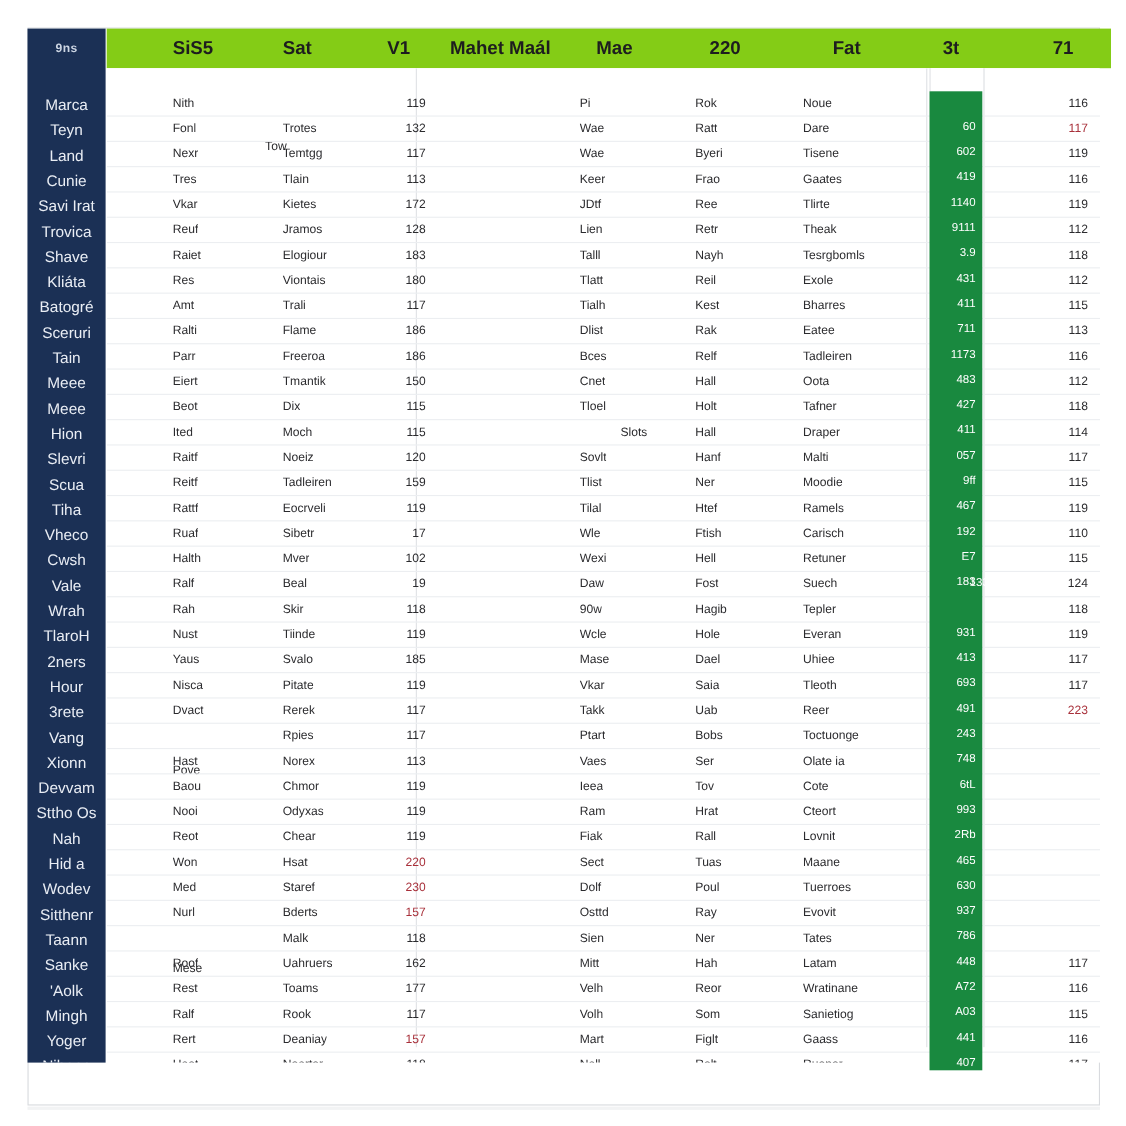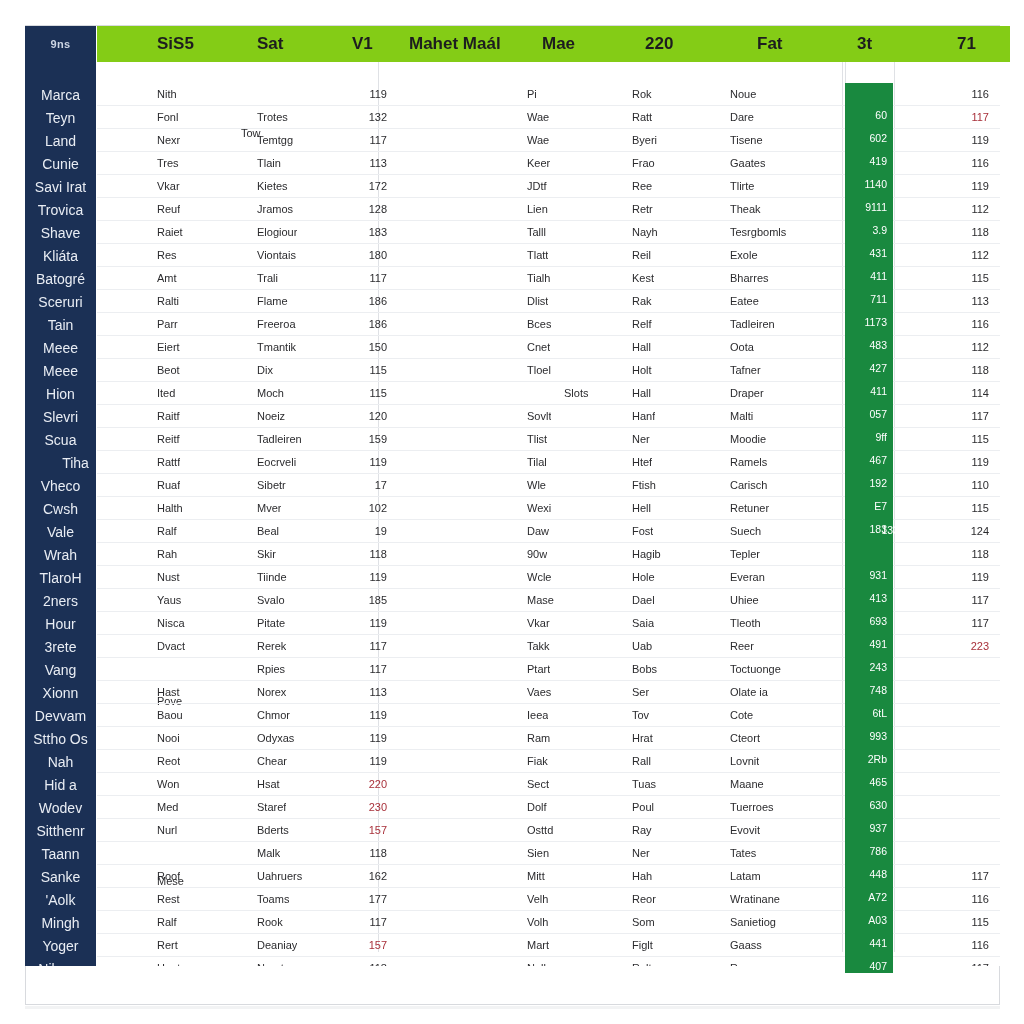--- a/index.html
+++ b/index.html
@@ -111,21 +111,21 @@
       <div class="side-item" style="top: 196px;">Shave</div>
       <div class="side-item" style="top: 219px;">Kliáta</div>
       <div class="side-item" style="top: 242px;">Batogré</div>
       <div class="side-item" style="top: 265px;">Sceruri</div>
       <div class="side-item" style="top: 288px;">Tain</div>
       <div class="side-item" style="top: 311px;">Meee</div>
       <div class="side-item" style="top: 334px;">Meee</div>
       <div class="side-item" style="top: 357px;">Hion</div>
       <div class="side-item" style="top: 380px;">Slevri</div>
       <div class="side-item" style="top: 403px;">Scua</div>
-      <div class="side-item" style="top: 426px; padding-left: 15px;">Tiha</div>
+      <div class="side-item" style="top: 426px;">Tiha</div>
       <div class="side-item" style="top: 449px;">Vheco</div>
       <div class="side-item" style="top: 472px;">Cwsh</div>
       <div class="side-item" style="top: 495px;">Vale</div>
       <div class="side-item" style="top: 518px;">Wrah</div>
       <div class="side-item" style="top: 541px;">TlaroH</div>
       <div class="side-item" style="top: 564px;">2ners</div>
       <div class="side-item" style="top: 587px;">Hour</div>
       <div class="side-item" style="top: 610px;">3rete</div>
       <div class="side-item" style="top: 633px;">Vang</div>
       <div class="side-item" style="top: 656px;">Xionn</div>

